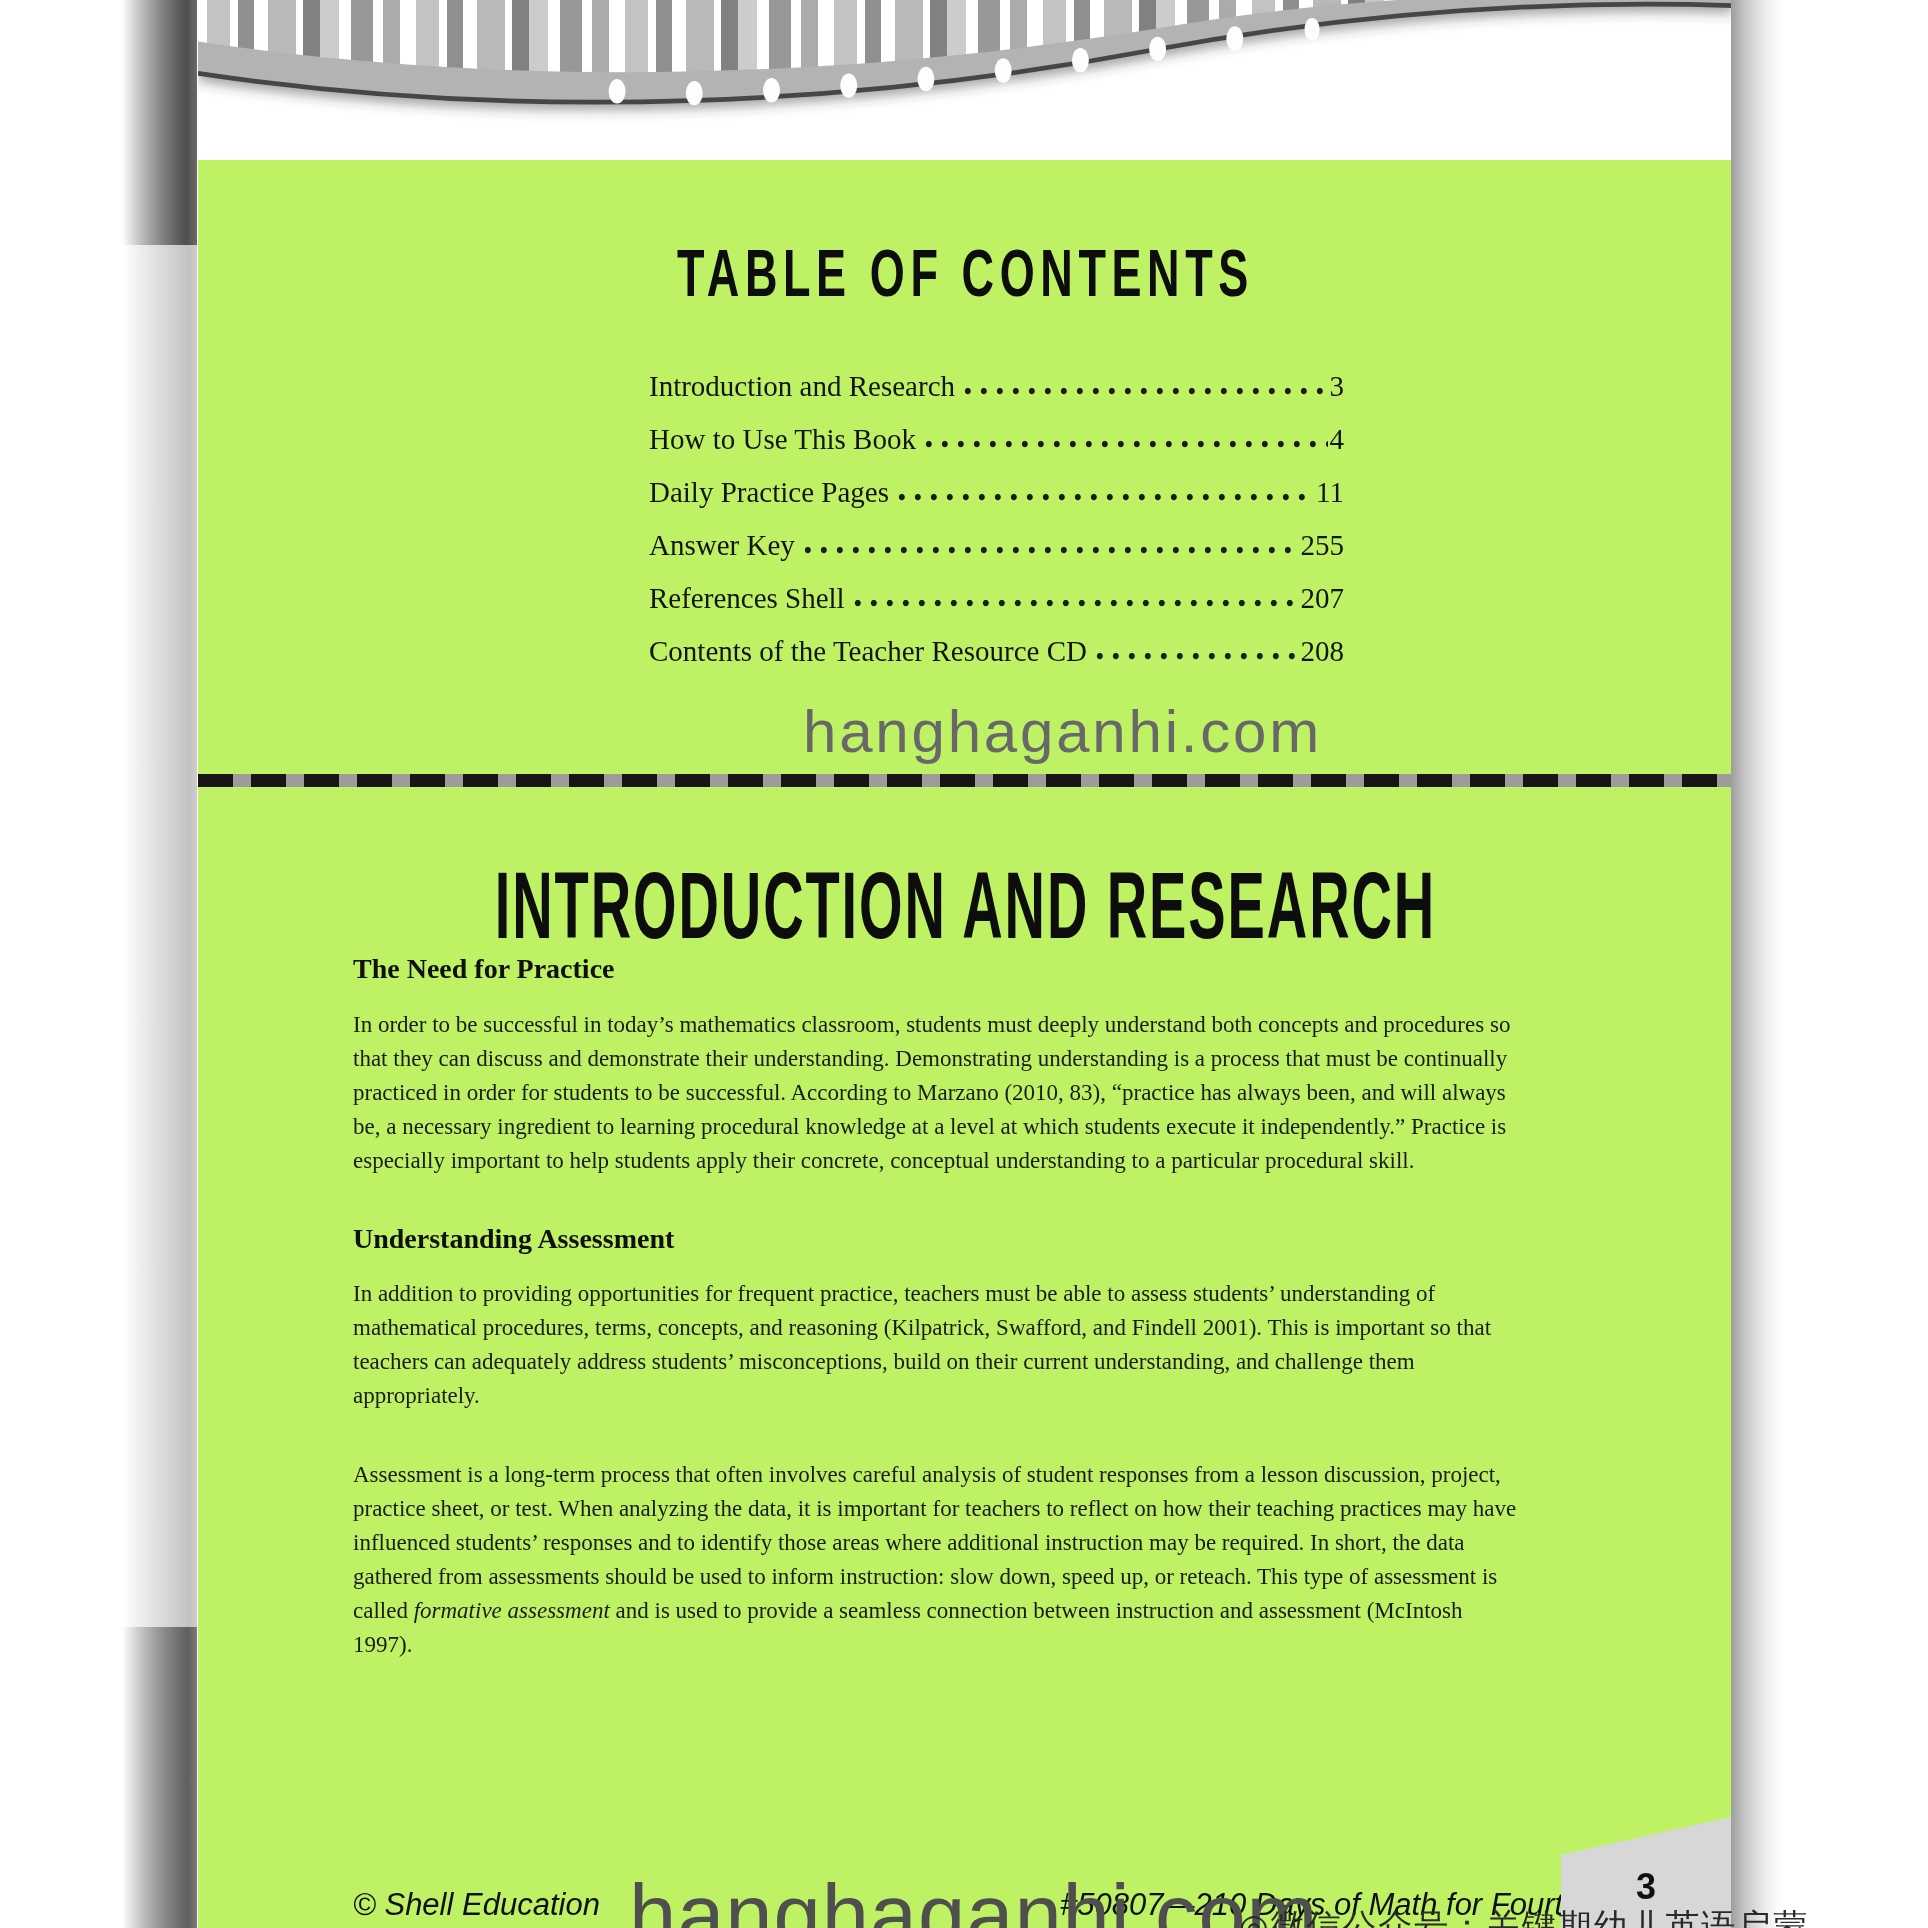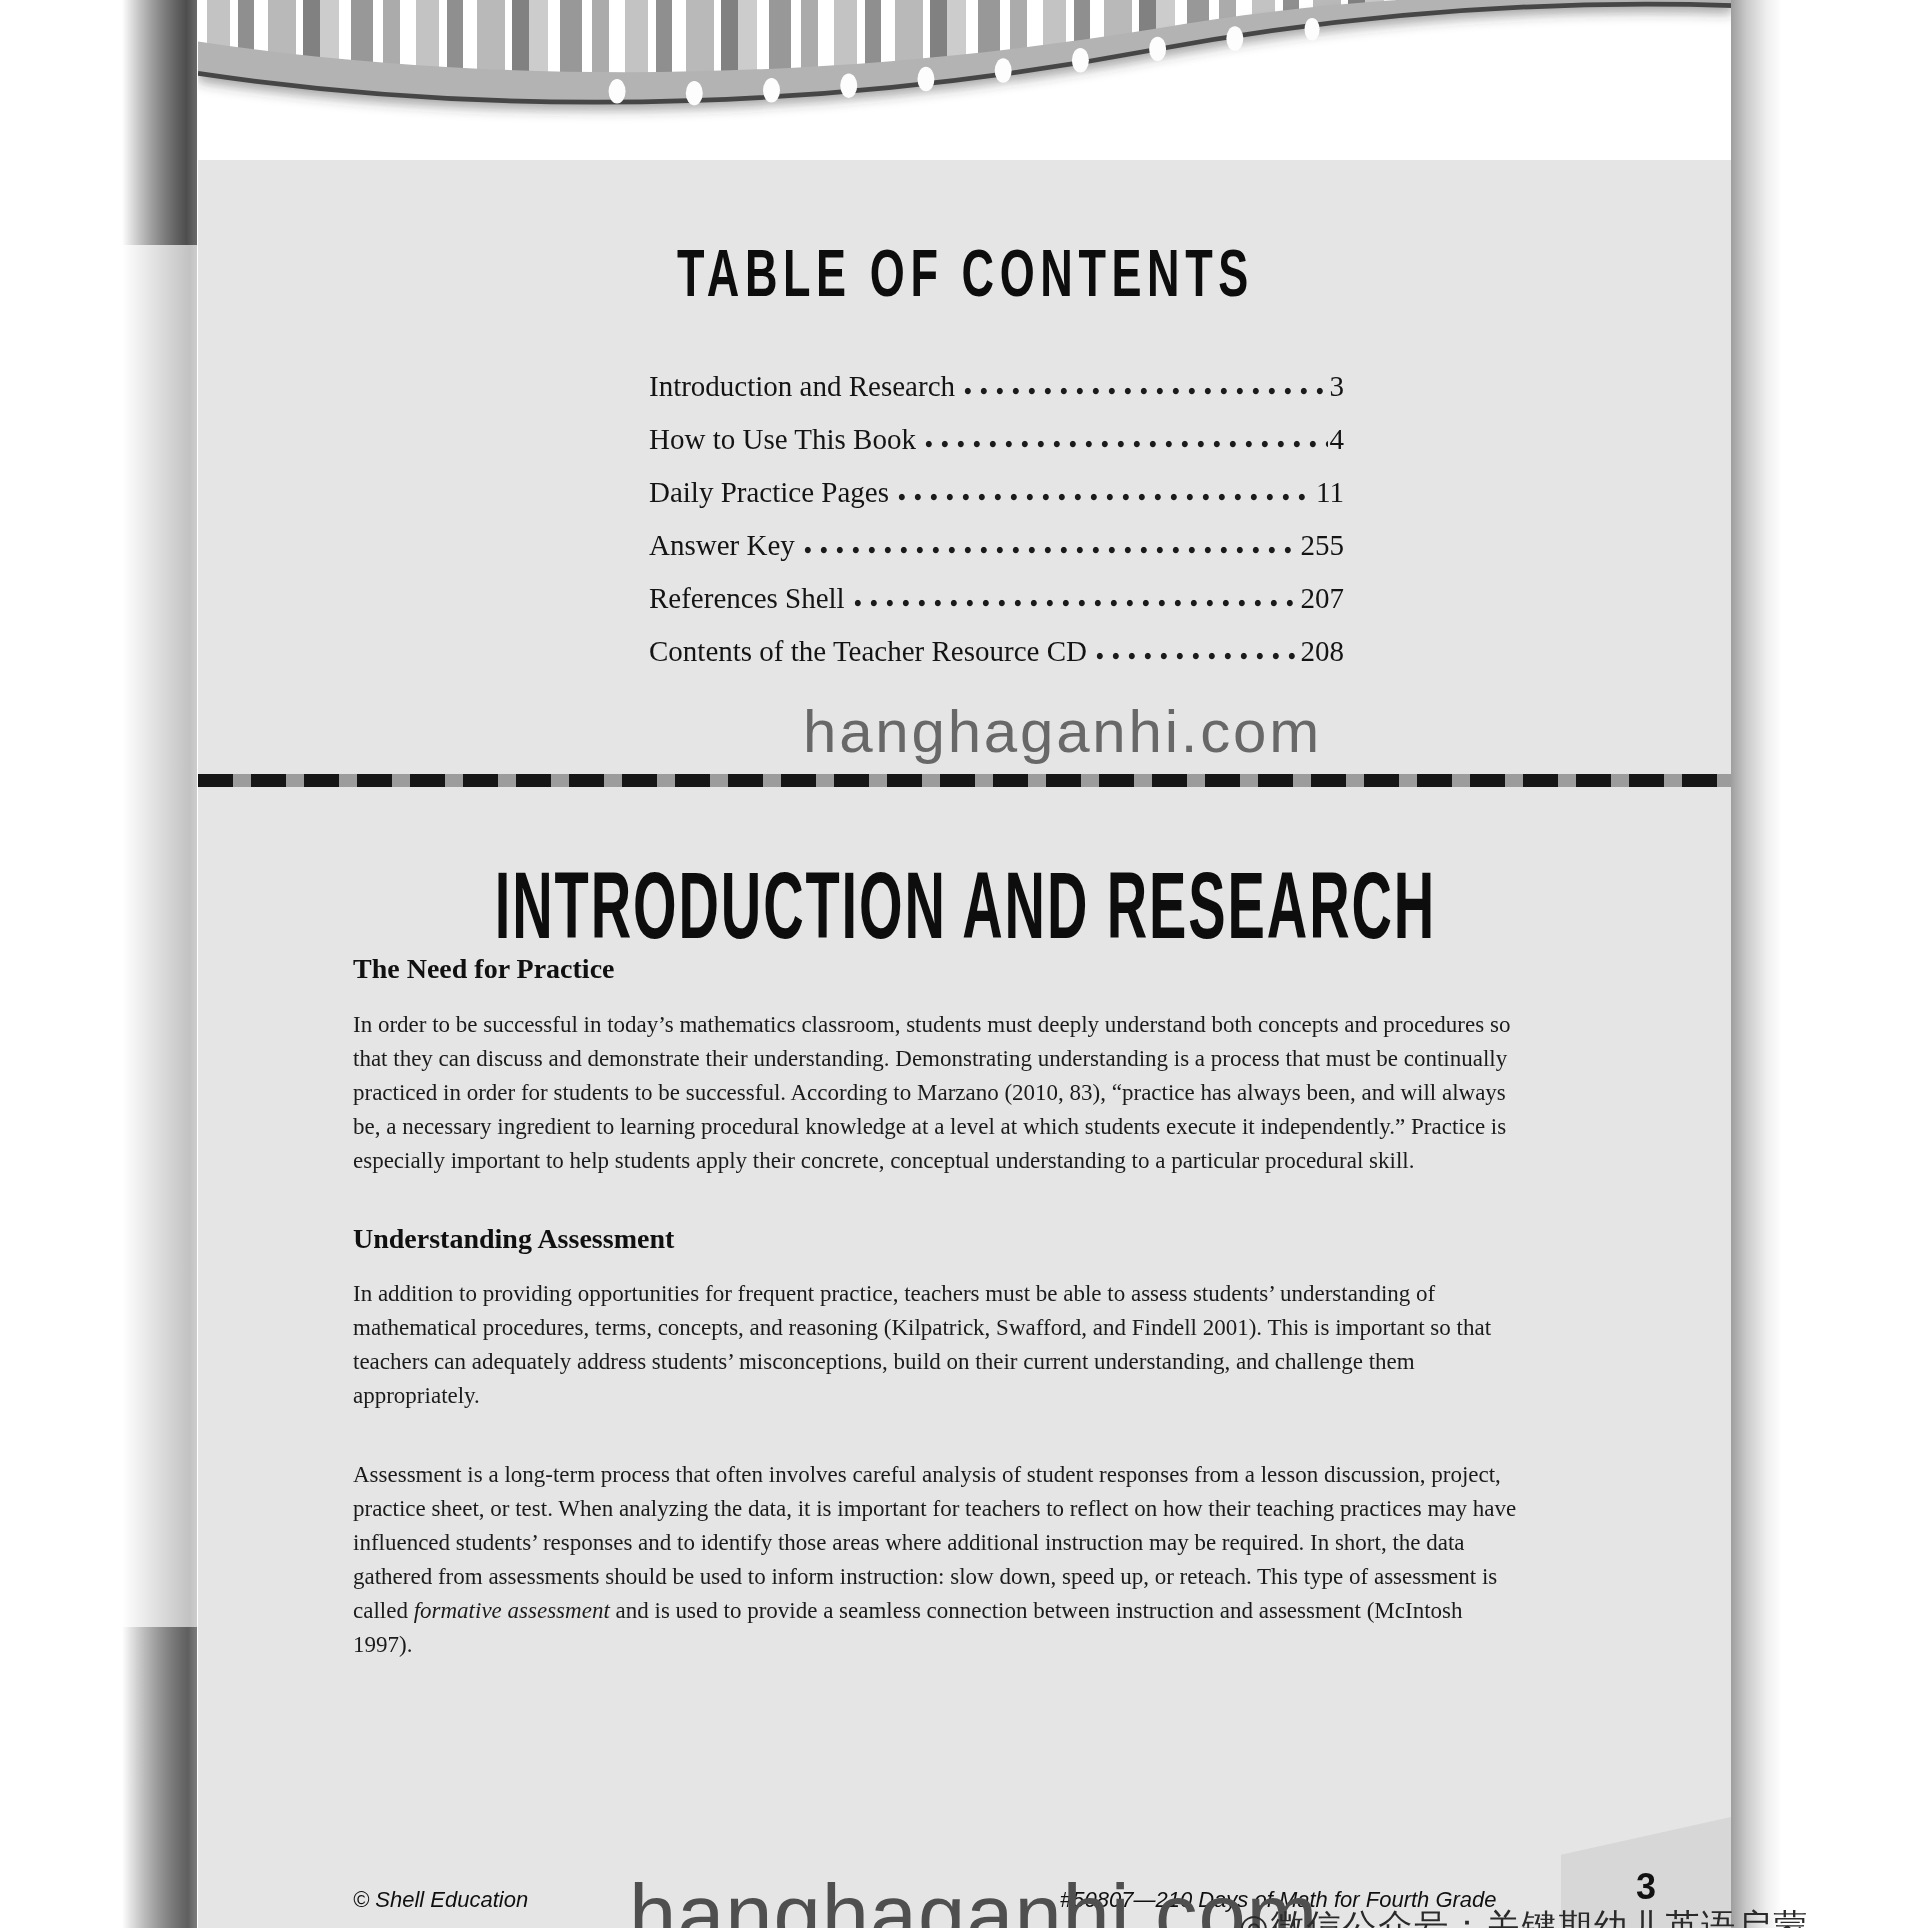--- a/index.html
+++ b/index.html
@@ -7,21 +7,21 @@
        font-family:"Liberation Serif", serif;color:#1b1b1b;}
 
   
   .spine{position:absolute;left:122px;top:0;width:75px;height:1928px;
          background:linear-gradient(90deg, rgba(190,190,190,0) 0%, #c2c2c2 90%, #cdcdcd 100%);}
   .spine::before{content:"";position:absolute;left:0;top:0;width:100%;height:245px;
          background:linear-gradient(90deg, rgba(90,90,90,0) 0%, #4e4e4e 86%, #6a6a6a 100%);}
   .spine::after{content:"";position:absolute;left:0;bottom:0;width:100%;height:301px;
          background:linear-gradient(90deg, rgba(100,100,100,0) 0%, #5f5f5f 88%, #7d7d7d 100%);}
 
-  .page{position:absolute;left:198px;top:0;width:1535px;height:1928px;background:#e5e5e5;}
+  .page{position:absolute;left:198px;top:0;width:1535px;height:1928px;background:#bef264;}
 
   .right-edge{position:absolute;left:1731px;top:0;width:51px;height:1928px;
          background:linear-gradient(90deg,#9e9e9e 0%,#c9c9c9 30%,#efefef 70%,#ffffff 100%);}
 
   
   .topband{position:absolute;left:0;top:0;width:1535px;height:160px;overflow:hidden;}
   .stripes{position:absolute;left:0;top:0;right:0;height:132px;
     background:repeating-linear-gradient(90deg,
       #ffffff 0px,#ffffff 9.4px,
       #c3c3c3 9.4px,#c3c3c3 32px,
@@ -68,21 +68,21 @@
       font-size:56px;letter-spacing:1.9px;color:#0d0d0d;transform:scaleY(1.7);transform-origin:top center;}
 
   .intro-body{position:absolute;left:155px;top:953px;width:1172px;}
   .intro-body h3{font-family:"Liberation Serif",serif;font-size:28px;font-weight:700;
       color:#101010;margin:0 0 22.6px 0;}
   .intro-body h3.second{margin-top:12px;}
   .intro-body p{font-size:23px;line-height:34px;margin:0 0 45px 0;color:#1b1b1b;}
 
   
   .footer{position:absolute;left:0;top:1887px;width:1535px;height:41px;
-      font-family:"Liberation Sans",sans-serif;font-style:italic;font-size:22px;color:#101010;}
+      font-family:"Liberation Sans",sans-serif;font-style:italic;font-size:31px;color:#101010;}
   .f-left{position:absolute;left:155px;top:0;}
   .f-center{position:absolute;left:862px;top:0;white-space:nowrap;}
 
   .tab{position:absolute;left:1363px;top:1817px;width:170px;height:111px;background:#d7d7d7;
       clip-path:polygon(0 34%,100% 0,100% 100%,0 100%);z-index:5;}
   .tab span{position:absolute;left:0;top:49px;width:100%;text-align:center;
       font-family:"Liberation Sans",sans-serif;font-style:normal;font-weight:700;font-size:36px;color:#111;}
 
   .cn-note{position:absolute;left:1041px;top:1904px;white-space:nowrap;z-index:8;
       font-family:"DejaVu Sans",sans-serif;font-size:34px;letter-spacing:1.9px;color:#2a2a2a;}

